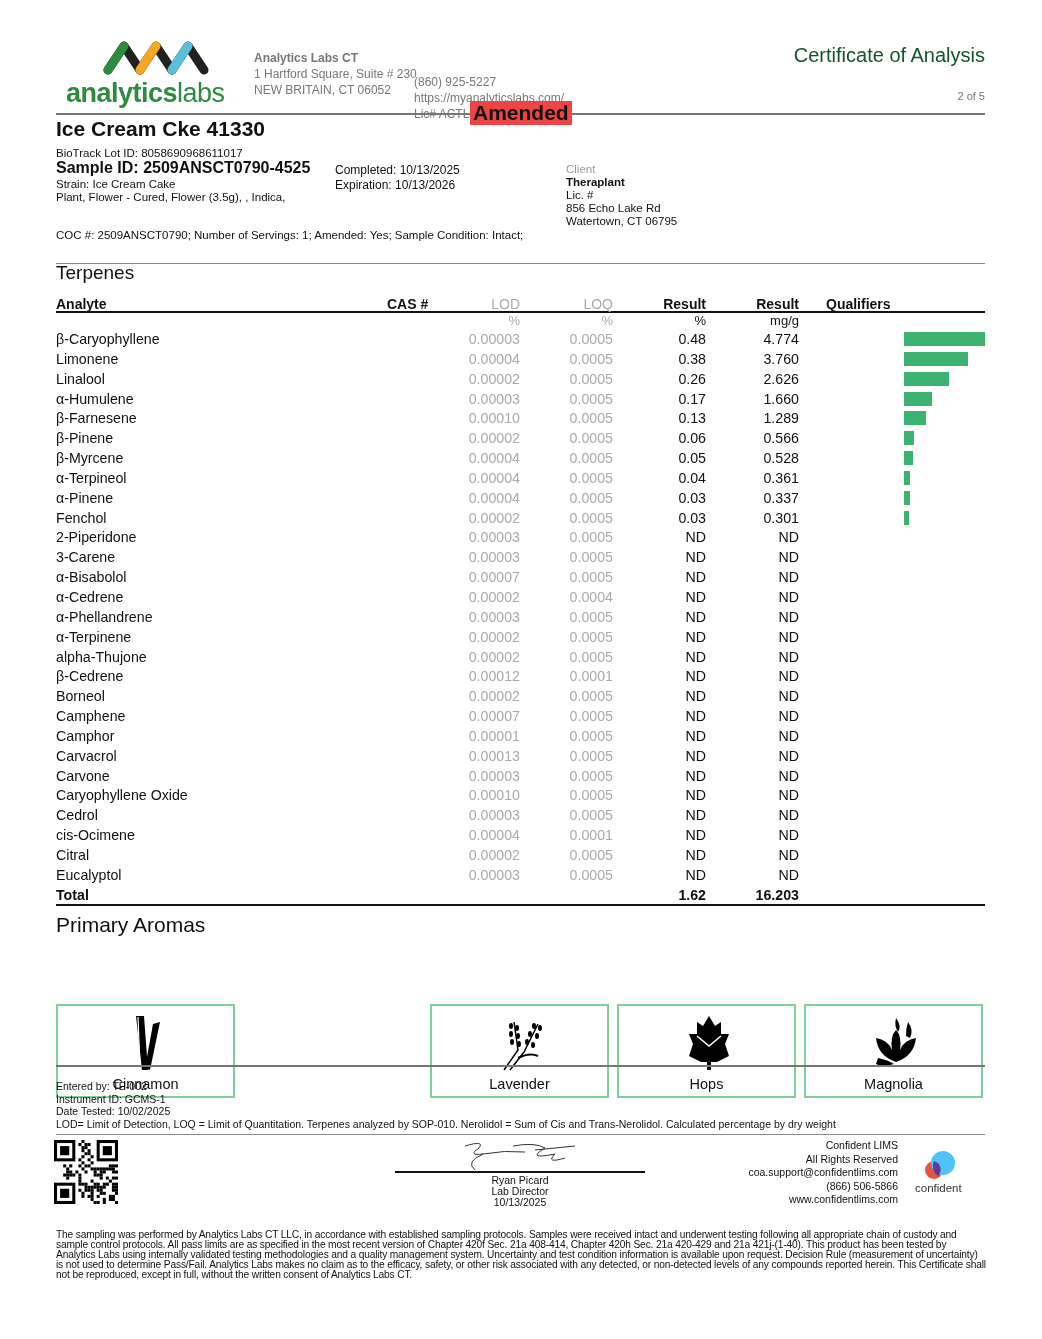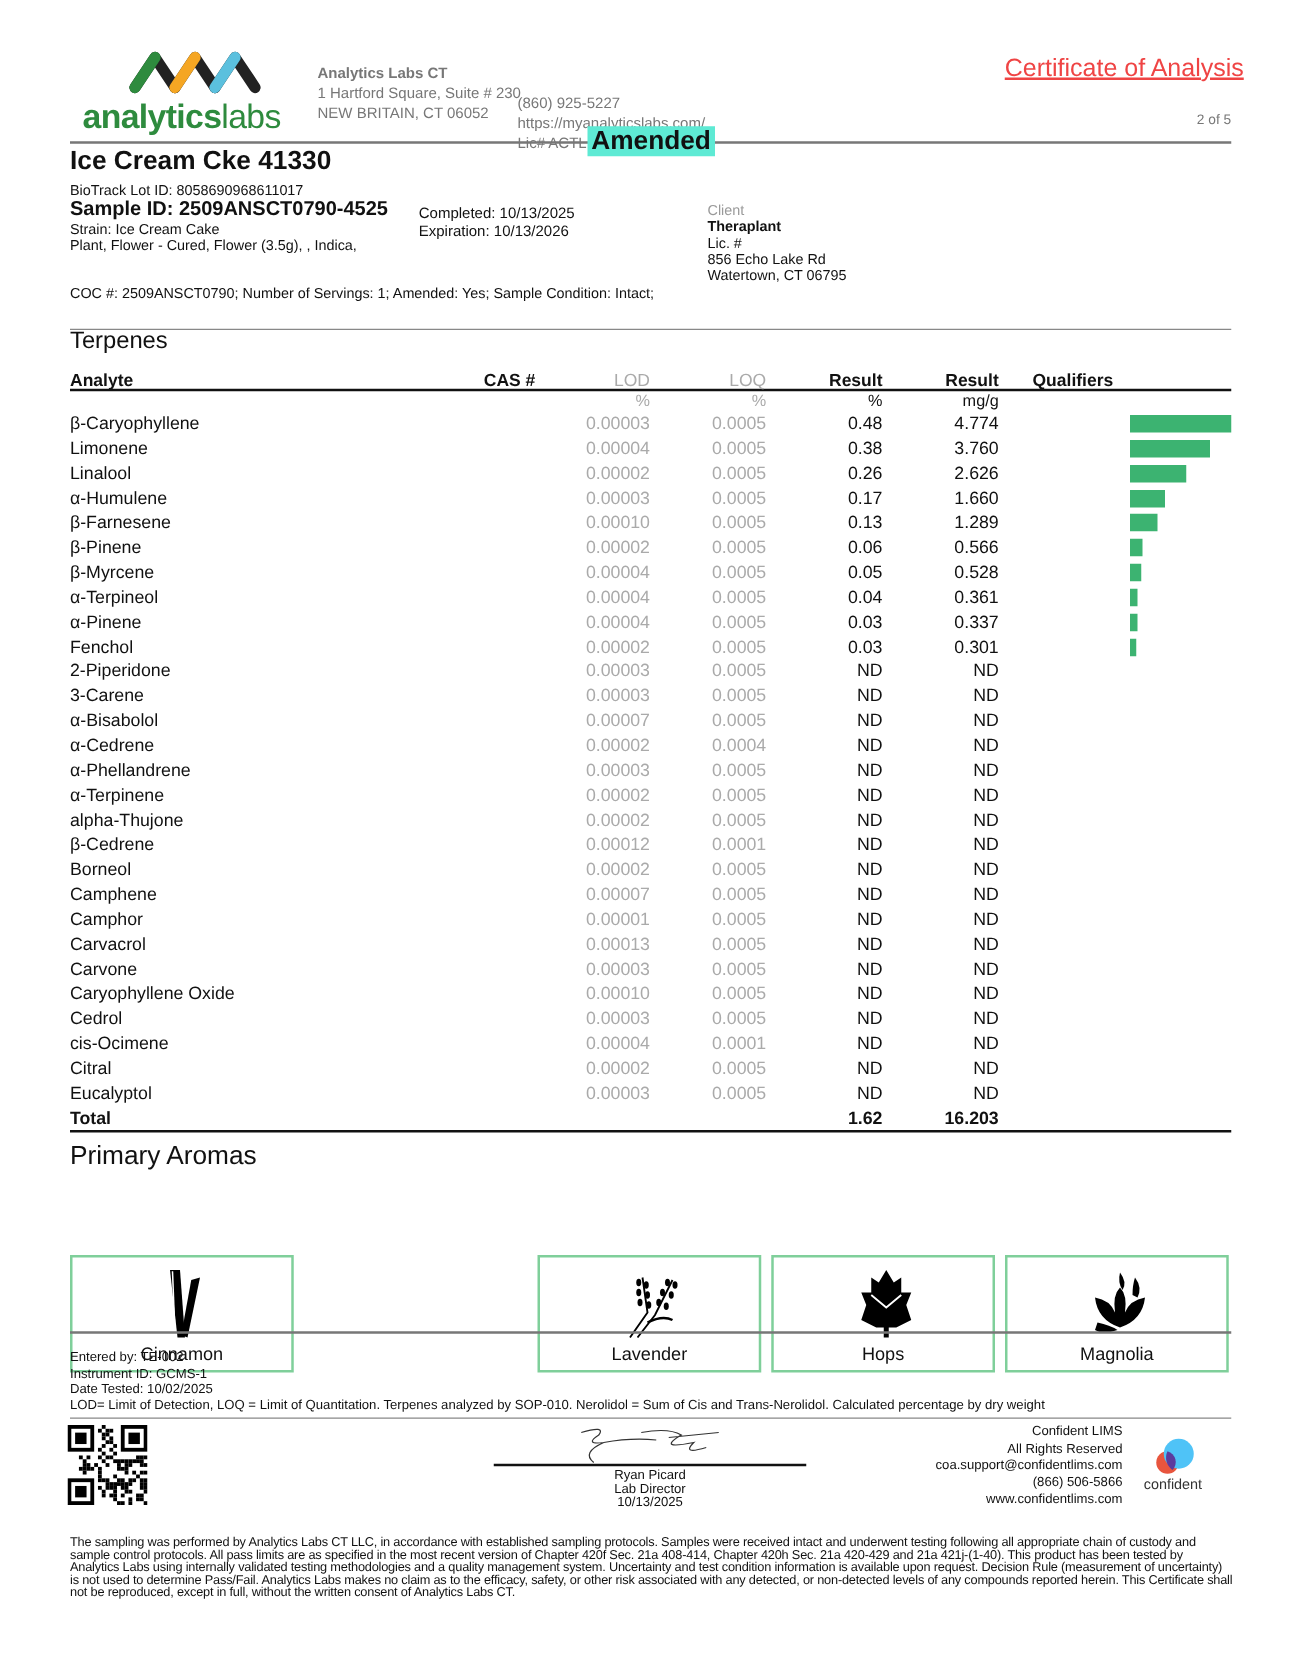--- a/index.html
+++ b/index.html
@@ -8,24 +8,24 @@
   .abs { position: absolute; }
 
   
   .logo { left: 62px; top: 38px; width: 180px; height: 75px; }
   .logo-word { position: absolute; left: 4px; top: 40px; font-size: 27px; letter-spacing: -0.5px; white-space: nowrap; }
   .logo-word .a { color: #2e8b3e; font-weight: bold; }
   .logo-word .b { color: #2e8b3e; font-weight: normal; }
   .lab-info { left: 254px; top: 50px; font-size: 12px; color: #777; line-height: 16px; }
   .lab-info .name { font-weight: bold; color: #777; }
   .lab-contact { left: 414px; top: 50px; font-size: 12px; color: #777; line-height: 16px; margin-top: 24px; }
-  .coa-title { right: 47px; top: 44px; font-size: 20px; color: #ef4444; text-decoration: underline; }
+  .coa-title { right: 57px; top: 44px; font-size: 20px; color: #14532d; }
   .page-num { right: 57px; top: 90px; font-size: 11px; color: #777; }
   .header-rule { left: 56px; top: 113px; width: 929px; height: 2px; background: #777; }
-  .amended { left: 470px; top: 101px; font-size: 21px; font-weight: bold; background: #5eead4; padding: 0 3px; }
+  .amended { left: 470px; top: 101px; font-size: 21px; font-weight: bold; background: #ef4444; padding: 0 3px; }
 
   .product-name { left: 56px; top: 117px; font-size: 21px; font-weight: bold; }
   .lot { left: 56px; top: 147px; font-size: 11.5px; }
   .sample-id { left: 56px; top: 159px; font-size: 16px; font-weight: bold; }
   .strain { left: 56px; top: 178px; font-size: 11.5px; line-height: 13px; }
   .dates { left: 335px; top: 163px; font-size: 12px; line-height: 15px; }
   .client { left: 566px; top: 163px; font-size: 11.5px; line-height: 13px; }
   .client .lbl { color: #999; }
   .client .nm { font-weight: bold; }
   .sample-size { left: 56px; top: 229px; font-size: 11.5px; line-height: 12px; }

